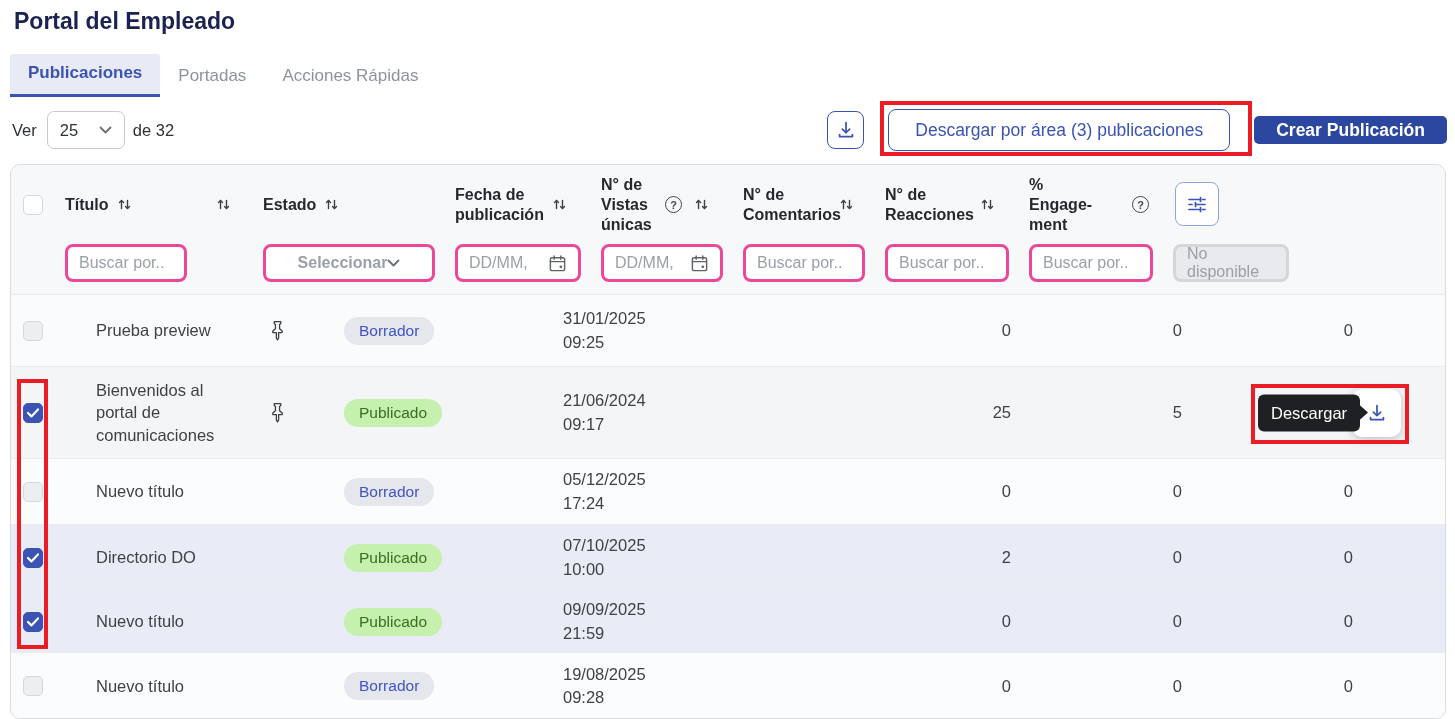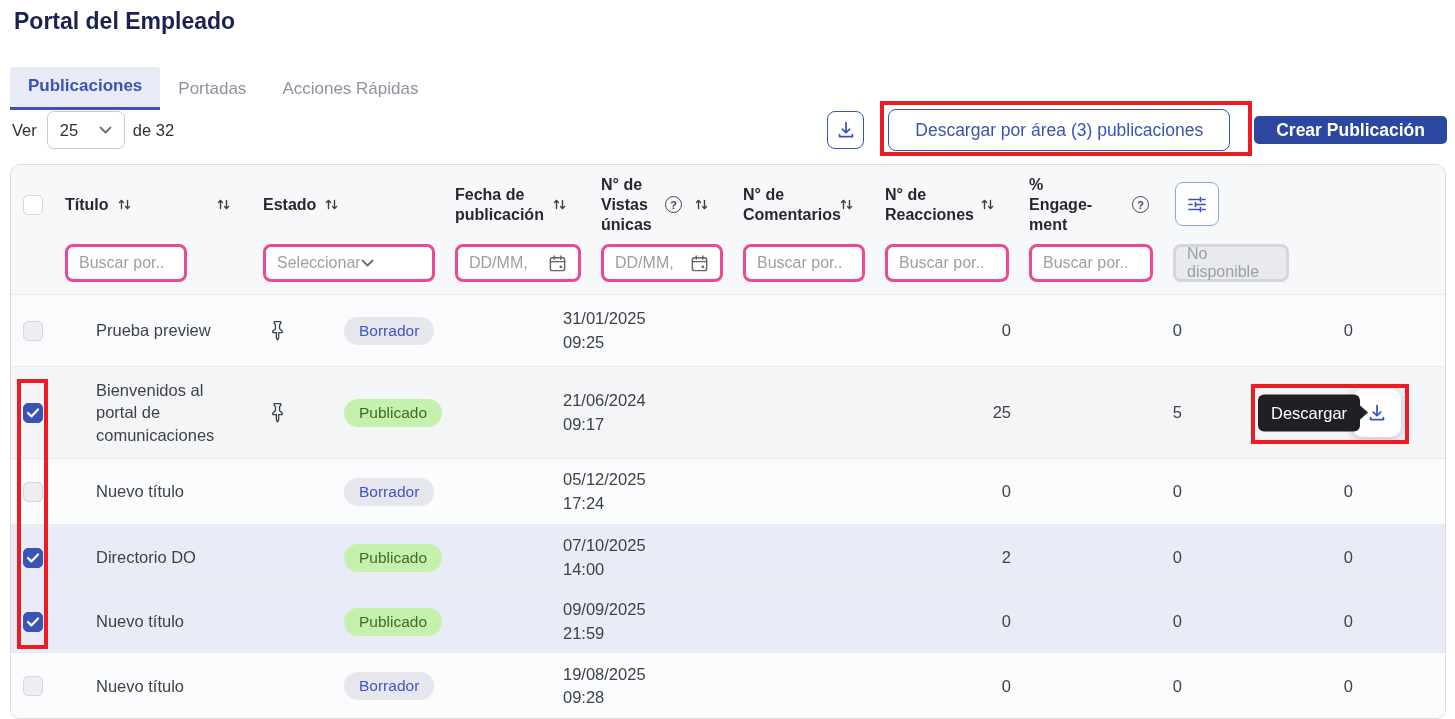--- a/index.html
+++ b/index.html
@@ -3,21 +3,21 @@
 <meta charset="utf-8">
 <style>
   * { margin:0; padding:0; box-sizing:border-box; }
   html,body { background:#fff; }
   body {
     width:1455px; height:719px; position:relative; overflow:hidden;
     font-family:"Liberation Sans", sans-serif; color:#3e4246;
   }
   
   .page-title { position:absolute; left:14px; top:8px; font-size:23px; font-weight:700; color:#1b2252; }
-  .tabs { position:absolute; left:10px; top:67px; display:flex; align-items:flex-end; }
+  .tabs { position:absolute; left:10px; top:54px; display:flex; align-items:flex-end; }
   .tab { font-size:17px; color:#8d939d; padding:9px 18px 11px; cursor:pointer; white-space:nowrap; }
   .tab.active { color:#3a53b4; font-weight:700; background:#e8eaf6; border-bottom:3px solid #3a53b4; border-radius:3px 3px 0 0; }
   
   .toolbar { position:absolute; left:12px; top:108px; right:8px; height:44px; display:flex; align-items:center; }
   .toolbar .lbl { font-size:16.5px; color:#2d3136; }
   .mini-select { width:78px; height:38px; border:1px solid #c7cad0; border-radius:7px; margin:0 8px 0 10px;
     display:flex; align-items:center; justify-content:space-between; padding:0 12px; background:#fff; cursor:pointer; }
   .mini-select span { font-size:16.5px; color:#2d3136; }
   .toolbar-right { margin-left:auto; display:flex; align-items:center; gap:20px; }
   .icon-btn { width:37px; height:38px; border:1px solid #3a53b4; border-radius:8px; background:#fff;
@@ -47,21 +47,21 @@
     display:inline-flex; align-items:center; justify-content:center; font-size:11px; font-weight:700; color:#44474c; cursor:pointer; }
   .help::after { content:"?"; }
   .hc-pin { justify-content:center; }
   .settings-btn { width:44px; height:44px; margin:17px 0 0 12px; background:#fff; border:1px solid #93a3dd; border-radius:8px;
     display:flex; align-items:center; justify-content:center; cursor:pointer; }
   
   .f-input, .f-select, .f-date, .f-disabled { height:38px; border:3px solid #ec4899; border-radius:8px; background:#fff;
     width:100%; display:flex; align-items:center; padding:0 11px; font-size:16px; color:#9aa0a6; }
   input.f-input { font-family:inherit; outline:none; }
   input.f-input::placeholder { color:#9aa0a6; opacity:1; }
-  .f-select { justify-content:flex-start; cursor:pointer; }
+  .f-select { justify-content:center; cursor:pointer;font-weight:bold; }
   .f-date { justify-content:space-between; cursor:pointer; }
   .f-disabled { background:#e9eaed; border-color:#d4d6da; cursor:default; }
   .fc-estado { padding-left:14px; }
   
   .trow.data { border-top:1px solid #e9ebee; position:relative;gap:27px; }
   .trow.r0 { height:72px; background:#fafbfd; }
   .trow.r1 { height:92px; background:#f4f5f7; }
   .trow.r2 { height:66px; background:#fbfcfe; }
   .trow.r3 { height:66px; background:#e9ecf6; }
   .trow.r4 { height:62px; background:#e9ecf6; }
@@ -442,21 +442,21 @@
             </svg>
           </span>
         </div>
     <div class="cell c-title">Directorio DO</div>
     <div class="cell c-pin">
           <span class="pin-slot"></span>
         </div>
     <div class="cell c-estado"><span class="badge published">Publicado</span></div>
     <div class="cell c-date">
           <span>07/10/2025</span>
-          <span>14:00</span>
+          <span>10:00</span>
         </div>
     <div class="cell c-date"></div>
     <div class="cell c-num">2</div>
     <div class="cell c-num">0</div>
     <div class="cell c-num">0</div>
     <div class="cell c-num c-engagement">3%</div>
     <div class="cell c-actions">
       <button class="act-btn eye-btn">
             <svg width="26" height="24" viewBox="0 0 26 24">
               <rect x="1" y="1" width="24" height="22" rx="4" fill="#3a53b4"></rect>

